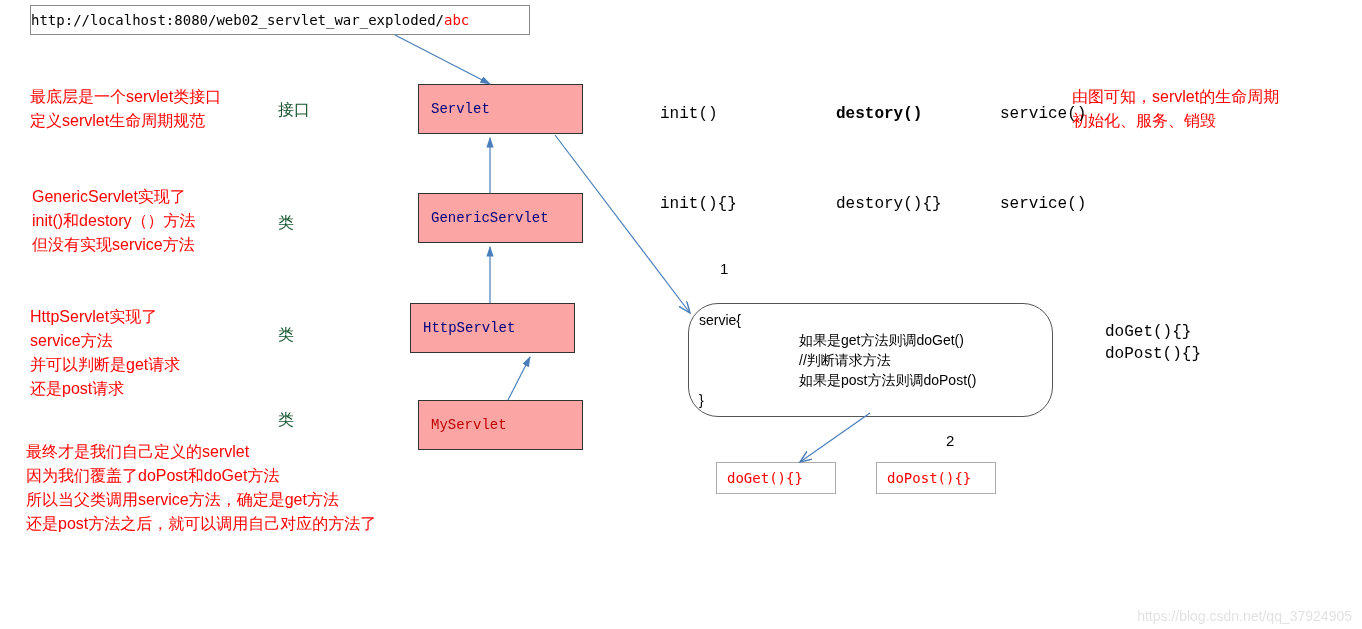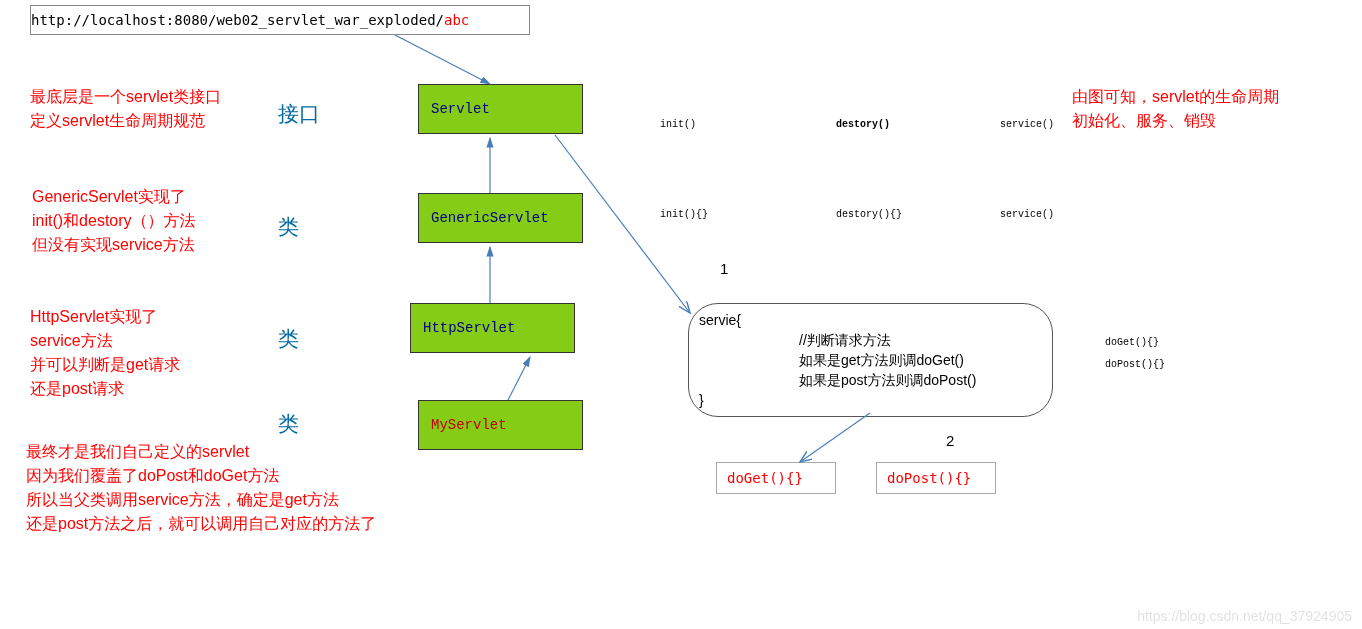--- a/index.html
+++ b/index.html
@@ -18,35 +18,35 @@
   .url-box {
     border: 1px solid #888;
     padding: 6px 0;
     font-family: Consolas, monospace;
     font-size: 14px;
     left: 30px; top: 5px;
     width: 500px;
   }
   .url-red { color: red; }
   .red-note { color: red; font-size: 16px; line-height: 24px; }
-  .type-lbl { color: #0369a1; font-size: 21px; }
+  .type-lbl { color: #14532d; font-size: 16px; }
   .green-box {
-    background: #84cc16;
+    background: #fca5a5;
     border: 1px solid #333;
     width: 165px;
     height: 50px;
     display: flex;
     align-items: center;
     padding-left: 12px;
     font-family: Consolas, "Courier New", monospace;
     font-size: 14px;
   }
   .green-box.blue-text { color: #00007f; }
   .green-box.red-text { color: #c00000; }
-  .mono { font-family: Consolas, "Courier New", monospace; font-size: 10px; color: #000; margin-top: 14px; }
+  .mono { font-family: Consolas, "Courier New", monospace; font-size: 16px; color: #000; }
   .servie-box {
     border: 1px solid #555;
     width: 365px;
     padding: 6px 10px;
     font-size: 14px;
     line-height: 20px;
   }
   .servie-box .indent { padding-left: 100px; }
   .small-box {
     border: 1px solid #aaa;
@@ -111,22 +111,22 @@
 <div class="abs mono" style="left:1000px; top:105px;">service()</div>
 
 <div class="abs mono" style="left:660px; top:195px;">init(){}</div>
 <div class="abs mono" style="left:836px; top:195px;">destory(){}</div>
 <div class="abs mono" style="left:1000px; top:195px;">service()</div>
 
 <div class="abs num-lbl" style="left:720px; top:260px;">1</div>
 
 <div class="abs servie-box" style="left:688px; top:303px;border-radius:30px;">
   <div>servie{</div>
+  <div class="indent">如果是get方法则调doGet()</div>
   <div class="indent">//判断请求方法</div>
-  <div class="indent">如果是get方法则调doGet()</div>
   <div class="indent">如果是post方法则调doPost()</div>
   <div>}</div>
 </div>
 
 <div class="abs num-lbl" style="left:946px; top:432px;">2</div>
 
 <div class="abs mono" style="left:1105px; top:323px;">doGet(){}</div>
 <div class="abs mono" style="left:1105px; top:345px;">doPost(){}</div>
 
 <div class="abs small-box" style="left:716px; top:462px;">doGet(){}</div>

